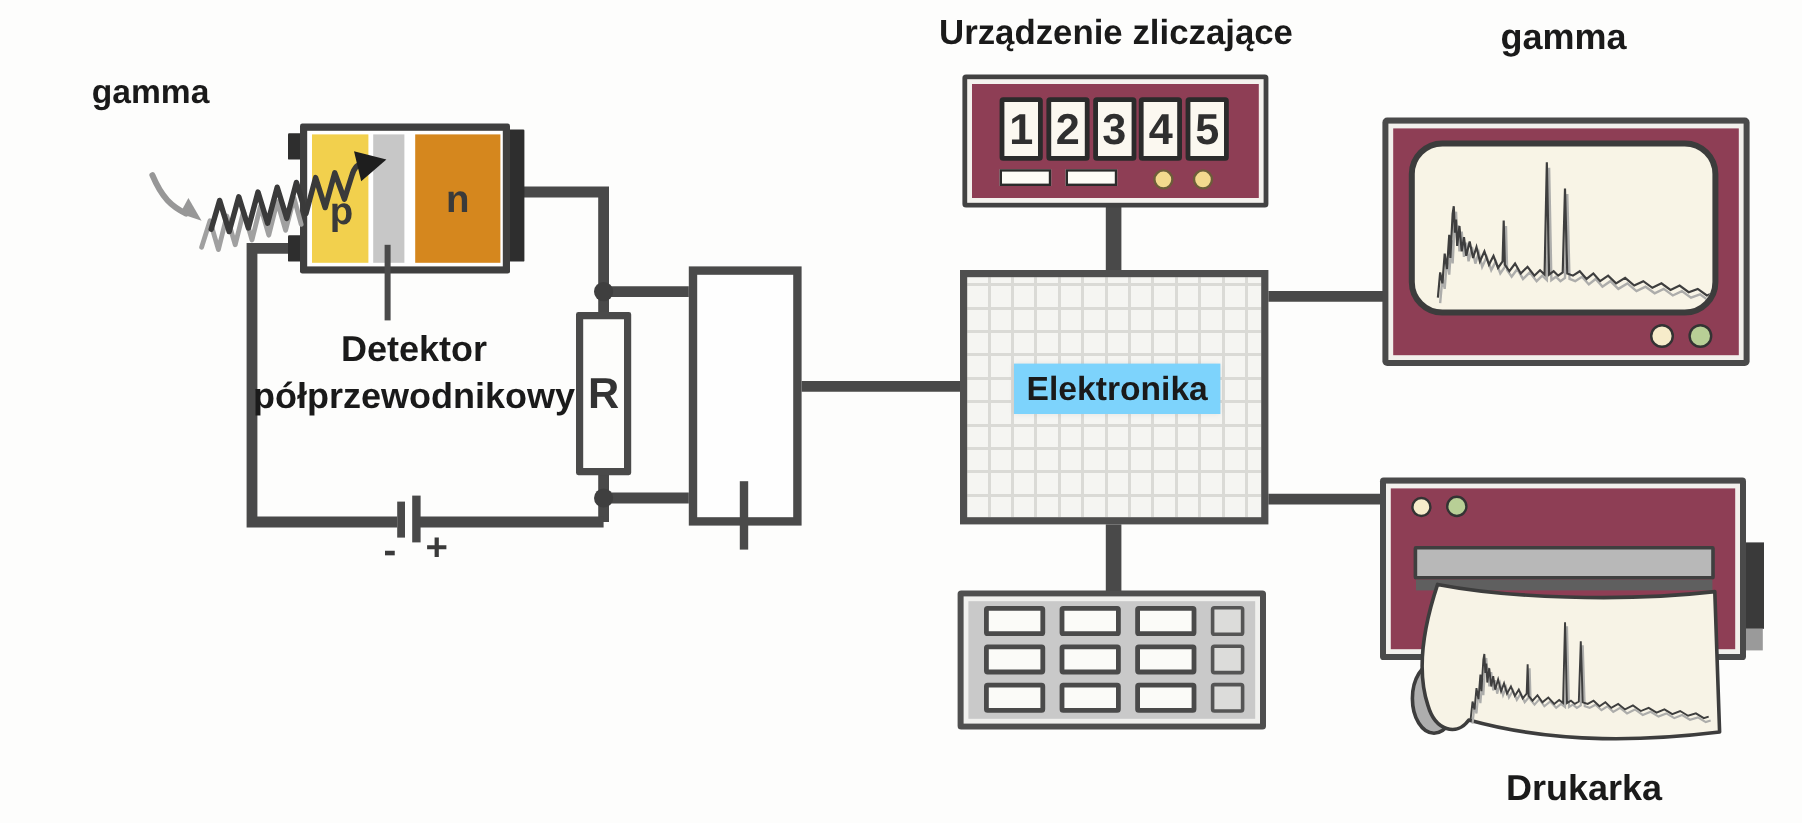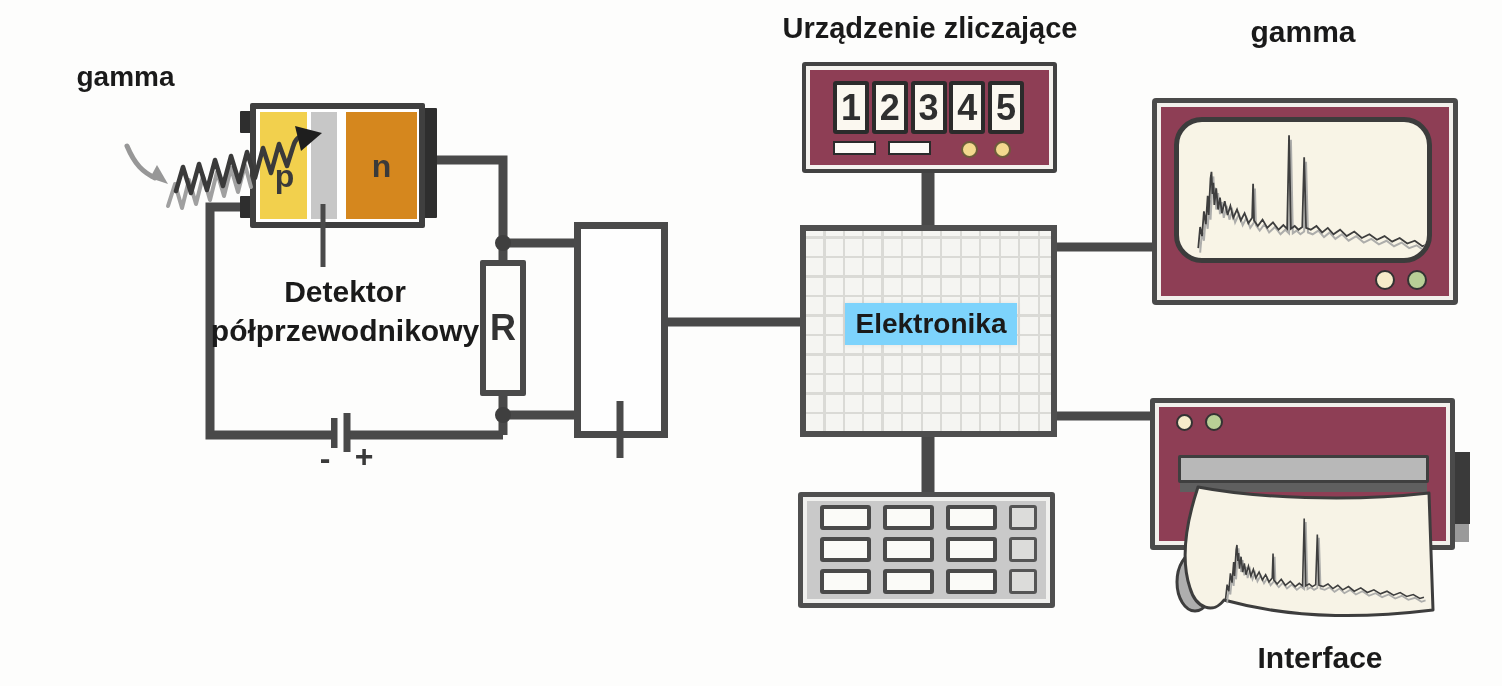--- a/index.html
+++ b/index.html
@@ -191,21 +191,21 @@
   <div class="abs prn-slot"></div>
   <div class="abs prn-slot-shadow"></div>
   <svg class="paper-svg" viewBox="0 0 320 245">
     <ellipse cx="45" cy="192" rx="18" ry="29" fill="#aeaeae" stroke="#3d3d3d" stroke-width="3"></ellipse>
     <path d="M48,97 C36,133 30,168 40,198 C46,219 64,224 74,210 C150,231 225,227 283,220 L279,103 C200,112 105,108 48,97 Z" fill="#f7f3e6" stroke="#3d3d3d" stroke-width="3" stroke-linejoin="round"></path>
     <g transform="translate(64,122) scale(0.82,0.66)">
       <path transform="translate(2,5)" fill="none" stroke="#adadab" stroke-width="1.8" vector-effect="non-scaling-stroke" d="M14,133 L16,110 L18,120 L20,93 L22,107 L24,76 L25,97 L27,57 L28,50 L29,74 L30,62 L31,86 L33,68 L35,91 L37,78 L39,95 L42,82 L45,97 L48,87 L51,100 L55,91 L59,103 L63,95 L67,106 L71,100 L72,63 L73,103 L77,109 L82,102 L87,111 L93,105 L99,113 L104,108 L108,112 L110,10 L112,112 L116,109 L120,113 L124,110 L126,34 L128,111 L133,113 L139,109 L145,116 L151,111 L157,118 L164,113 L171,120 L179,115 L187,122 L195,118 L203,124 L211,120 L219,126 L227,122 L235,128 L243,125 L251,131 L256,129"></path>
       <path fill="none" stroke="#3e3e3e" stroke-width="1.6" vector-effect="non-scaling-stroke" d="M14,133 L16,110 L18,120 L20,93 L22,107 L24,76 L25,97 L27,57 L28,50 L29,74 L30,62 L31,86 L33,68 L35,91 L37,78 L39,95 L42,82 L45,97 L48,87 L51,100 L55,91 L59,103 L63,95 L67,106 L71,100 L72,63 L73,103 L77,109 L82,102 L87,111 L93,105 L99,113 L104,108 L108,112 L110,10 L112,112 L116,109 L120,113 L124,110 L126,34 L128,111 L133,113 L139,109 L145,116 L151,111 L157,118 L164,113 L171,120 L179,115 L187,122 L195,118 L203,124 L211,120 L219,126 L227,122 L235,128 L243,125 L251,131 L256,129"></path>
     </g>
   </svg>
-  <div class="abs cap cap-30" style="left:1160px;top:638px;width:320px;z-index:2">Interface</div>
+  <div class="abs cap cap-30" style="left:1160px;top:638px;width:320px;z-index:2">Drukarka</div>
 
   <svg class="layer" style="z-index:4">
     <path d="M323,204 V267" stroke="#4a4a4a" stroke-width="5" fill="none"></path>
     <path d="M620,401 V458" stroke="#4a4a4a" stroke-width="7" fill="none"></path>
     <path d="M127,146 C135,165 143,172 155,178" stroke="#979797" stroke-width="5" fill="none" stroke-linecap="round"></path>
     <polygon points="168,184 150,178 157,165" fill="#979797"></polygon>
     <path stroke="#a0a0a0" stroke-width="4" fill="none" stroke-linejoin="round" stroke-linecap="round" d="M168,206 L175,184 L182,208 L189,180 L196,204 L203,176 L210,200 L217,172 L224,196 L231,168 L238,192 L245,165 L251,187"></path>
     <path stroke="#3a3a3a" stroke-width="4.5" fill="none" stroke-linejoin="round" stroke-linecap="round" d="M176,191 L183,167 L191,193 L199,164 L207,190 L215,160 L223,186 L231,156 L239,182 L247,152 L255,178 L263,148 L271,173 L279,144 L287,166 L293,147 C295,139 299,136 304,136"></path>
     <polygon points="295,126 322,133 301,151" fill="#1e1e1e"></polygon>
   </svg>

